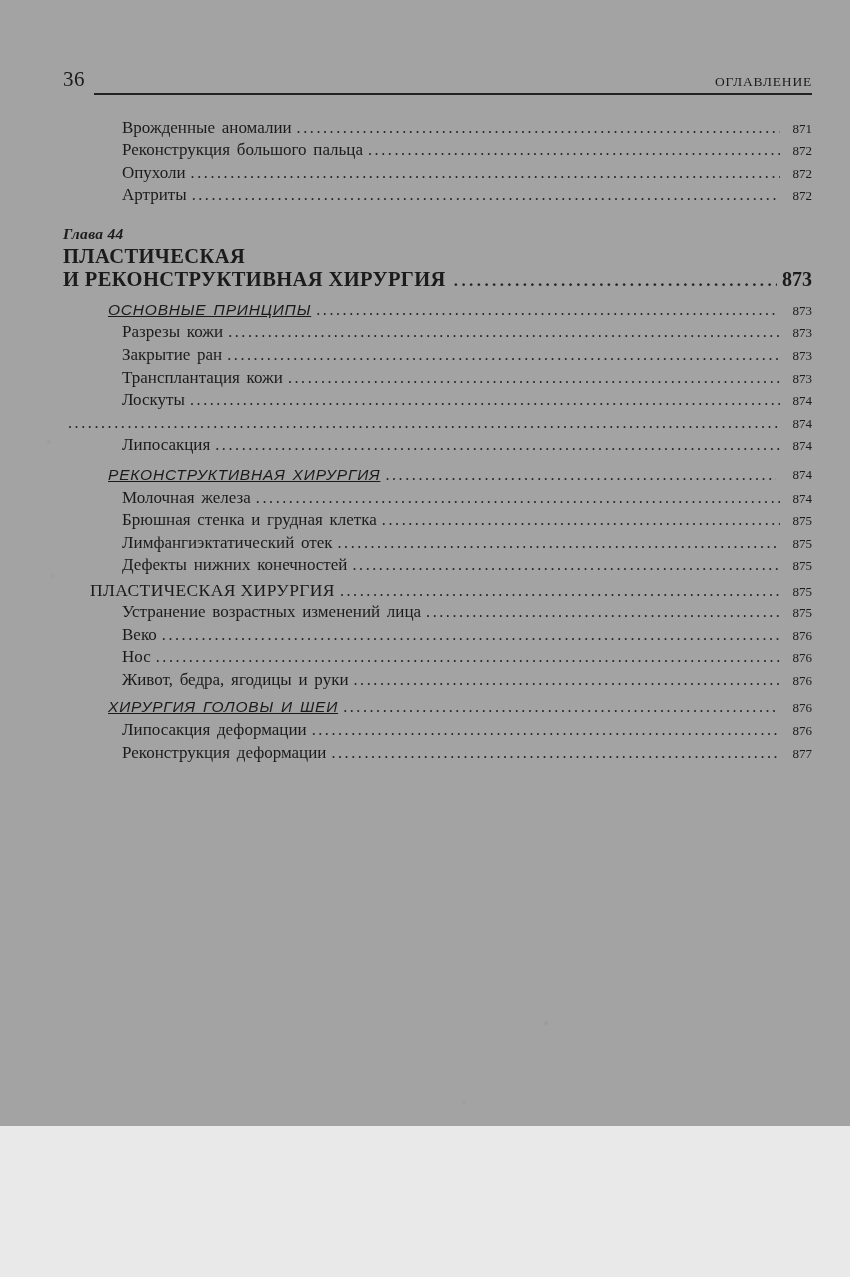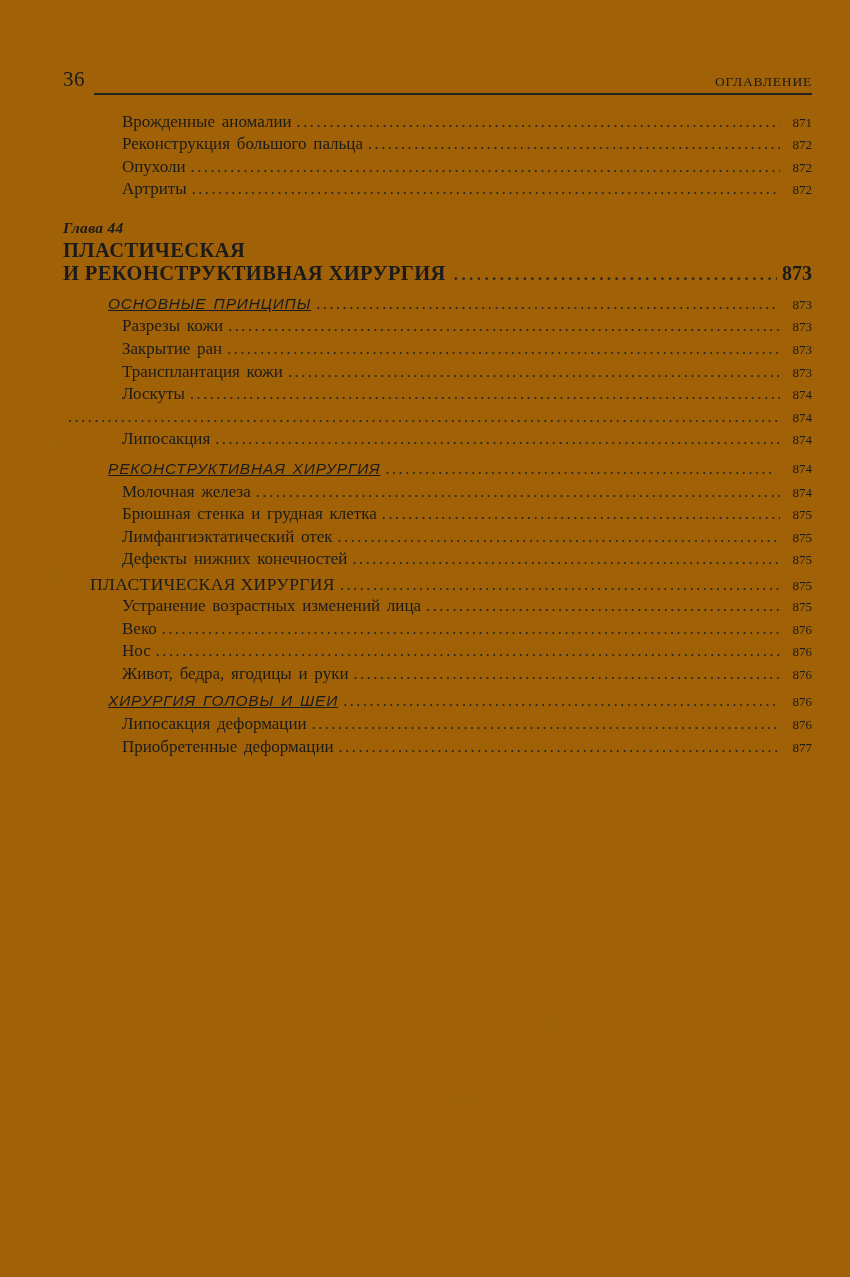--- a/index.html
+++ b/index.html
@@ -1,21 +1,21 @@
 <!DOCTYPE html>
 <html><head>
 <meta charset="utf-8">
 <style>
   html, body { margin: 0; padding: 0; background: #e9e9e9; }
   .page {
     position: relative;
     width: 850px;
-    height: 1277px;
+    height: 1126px;
     margin: 0 auto;
-    background: #a16207;
+    background: #a3a3a3;
     color: #1b1b1b;
     font-family: "Liberation Serif", "DejaVu Serif", serif;
     overflow: hidden;
     box-sizing: border-box;
   }
   .content {
     position: absolute;
     left: 63px;
     top: 28px;
     width: 749px; 
@@ -91,21 +91,21 @@
   .style-section-caps .label {
     font-size: 17.5px;
     letter-spacing: 0.4px;
     padding-left: 27px;
   }
   
   .mt-sec { margin-top: 7px; align-items: center; }
   .mt-sec-sm { margin-top: 1.5px; }
   .mt-sec-md { margin-top: 5px; }
 
-  .toc-leading { margin-top: 16px; }
+  .toc-leading { margin-top: 22px; }
 
   
   .chapter { margin-top: 17px; }
   .chapter-kicker {
     font-weight: bold;
     font-style: italic;
     font-size: 15.5px;
     line-height: 20px;
     letter-spacing: 0.3px;
   }
@@ -288,20 +288,20 @@
     <span class="label">ХИРУРГИЯ ГОЛОВЫ И ШЕИ</span>
     <span class="leader"></span>
     <span class="pagenum">876</span>
   </div>
         <div class="toc-row style-item">
     <span class="label">Липосакция деформации</span>
     <span class="leader"></span>
     <span class="pagenum">876</span>
   </div>
         <div class="toc-row style-item">
-    <span class="label">Приобретенные деформации</span>
+    <span class="label">Реконструкция деформации</span>
     <span class="leader"></span>
     <span class="pagenum">877</span>
   </div>
       </div>
 
   </div>
 </div>
 
 </body></html>

